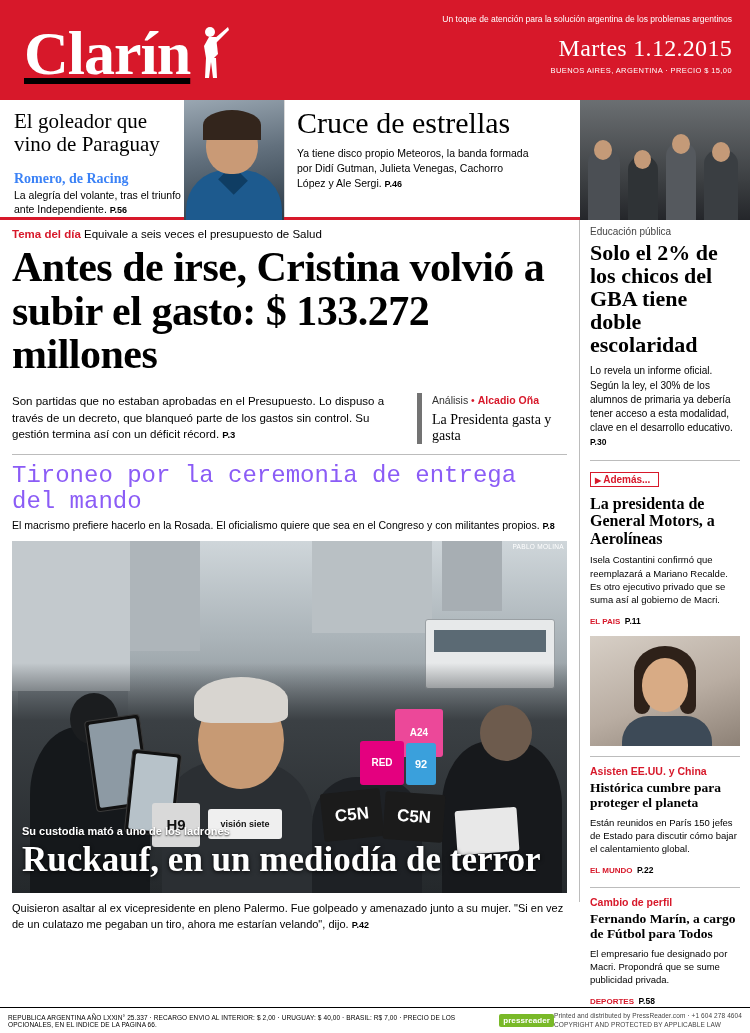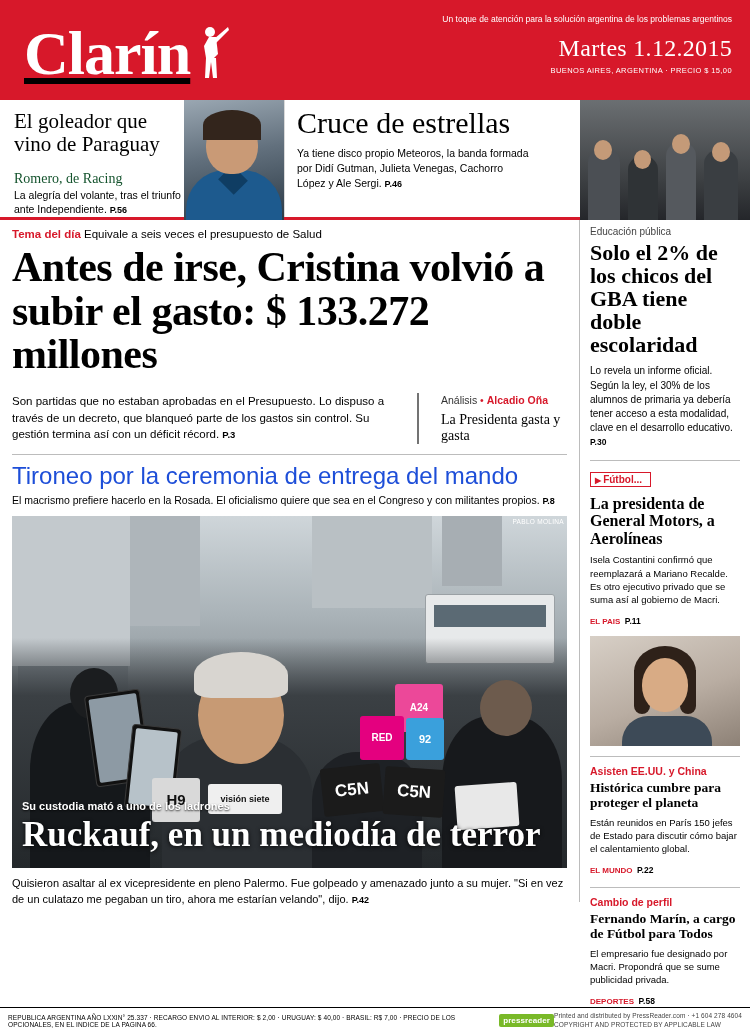--- a/index.html
+++ b/index.html
@@ -75,22 +75,22 @@
   }
   .promo-left h2 {
     font-family: "Liberation Serif", serif;
     font-size: 21px;
     line-height: 1.08;
     font-weight: normal;
     width: 175px;
   }
   .promo-left .kicker {
     font-family: "Liberation Serif", serif;
-    font-weight: normal;
-    color: #14532d;
+    font-weight: bold;
+    color: #3b82f6;
     font-size: 14px;
     margin-top: 16px;
   }
   .promo-left .desc {
     font-size: 10.5px;
     line-height: 1.3;
     width: 180px;
     margin-top: 2px;
   }
   .promo-left .pag { font-weight: bold; font-size: 9px; }
@@ -193,39 +193,39 @@
     gap: 14px;
   }
   .lead-bajada {
     flex: 1;
     font-size: 11.5px;
     line-height: 1.45;
   }
   .lead-bajada .pag { font-weight: bold; font-size: 9.5px; }
   .lead-analysis {
     width: 150px;
-    border-left: 2px solid #737373;
-    padding-left: 22px;
+    border-left: 5px solid #737373;
+    padding-left: 10px;
     font-size: 10.5px;
     line-height: 1.35;
   }
   .lead-analysis .an-label { color: #333; }
   .lead-analysis .an-name { color: #d7182a; font-weight: bold; }
   .lead-analysis .an-title {
     font-family: "Liberation Serif", serif;
     font-size: 14px;
     line-height: 1.15;
     margin-top: 5px;
   }
   .rule { border-top: 1px solid #bcbcbc; margin: 0 12px; }
 
   .sec2 { padding: 8px 12px 8px 12px; }
   .sec2 h3 {
-    font-family: Liberation Sans, sans-serif;
-    color: #1d4ed8;
+    font-family: Liberation Mono, monospace;
+    color: #8b5cf6;
     font-size: 24px;
     font-weight: normal;
     line-height: 1.05;
   }
   .sec2 p { font-size: 10.5px; margin-top: 5px; }
   .sec2 .pag { font-weight: bold; font-size: 9px; }
 
   
   .photo-block {
     position: relative;
@@ -488,21 +488,21 @@
         <div class="phone" style="left:116px; top:210px; width:50px; height:84px; transform:rotate(6deg);">
             <div class="scr" style="background:#b7c2c9"></div>
           </div>
 
         <div class="mic" style="left:383px; top:168px; width:48px; height:48px; background:#ec4899;">
             <span class="lbl" style="line-height:48px; font-size:10px;">A24</span>
           </div>
         <div class="mic" style="left:348px; top:200px; width:44px; height:44px; background:#e4007f;">
             <span class="lbl" style="line-height:44px; font-size:10px;">RED</span>
           </div>
-        <div class="mic" style="left:394px; top:202px; width:38px; height:42px; background:#3aa0dc;">
+        <div class="mic" style="left:394px; top:202px; width:30px; height:42px; background:#3aa0dc;">
             <span class="lbl" style="line-height:42px;">92</span>
           </div>
         <div class="mic" style="left:310px; top:250px; width:60px; height:48px; background:#1b1b1b; transform:rotate(-6deg);">
             <span class="lbl" style="line-height:48px; font-size:17px;">C5N</span>
           </div>
         <div class="mic" style="left:372px; top:252px; width:60px; height:48px; background:#1b1b1b; transform:rotate(4deg);">
             <span class="lbl" style="line-height:48px; font-size:17px;">C5N</span>
           </div>
         <div class="mic" style="left:140px; top:262px; width:48px; height:44px; background:#d9d9d9;">
             <span class="lbl" style="color:#111; line-height:44px; font-size:15px;">H9</span>
@@ -529,21 +529,21 @@
         <div class="r-head">Solo el 2% de los chicos del GBA tiene doble escolaridad</div>
         <div class="r-body">
           <span>Lo revela un informe oficial. Según la ley, el 30% de los alumnos de primaria ya debería tener acceso a esta modalidad, clave en el desarrollo educativo.</span>
           <span class="pag">P.30</span>
         </div>
       </div>
 
       <div class="r-rule"></div>
 
       <div class="ademas">
-        <span class="tri">▶</span><span>Fútbol...</span>
+        <span class="tri">▶</span><span>Además...</span>
       </div>
 
       <div>
         <div class="r-head2">La presidenta de General Motors, a Aerolíneas</div>
         <div class="r-small">
           <span>Isela Costantini confirmó que reemplazará a Mariano Recalde. Es otro ejecutivo privado que se suma así al gobierno de Macri.</span>
         </div>
         <div style="margin-top:3px;">
           <span class="r-sec">EL PAIS</span>
           <span class="pag" style="font-size:8.5px; font-weight:bold;">P.11</span>

